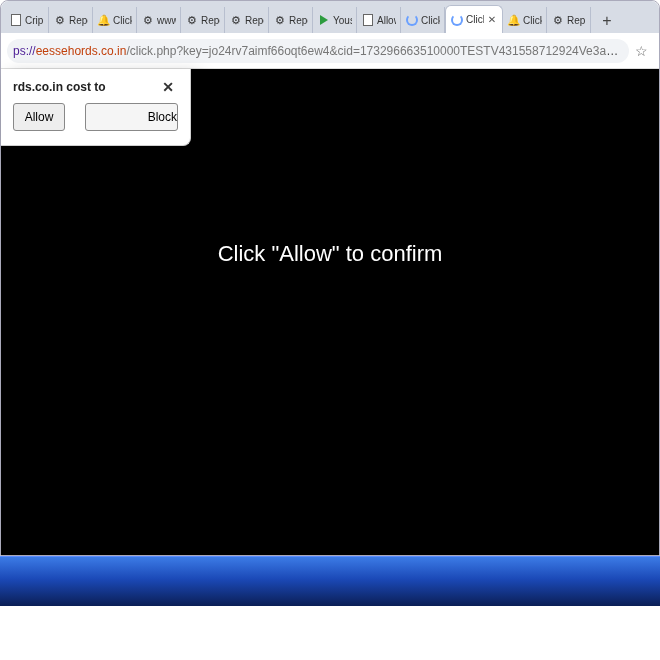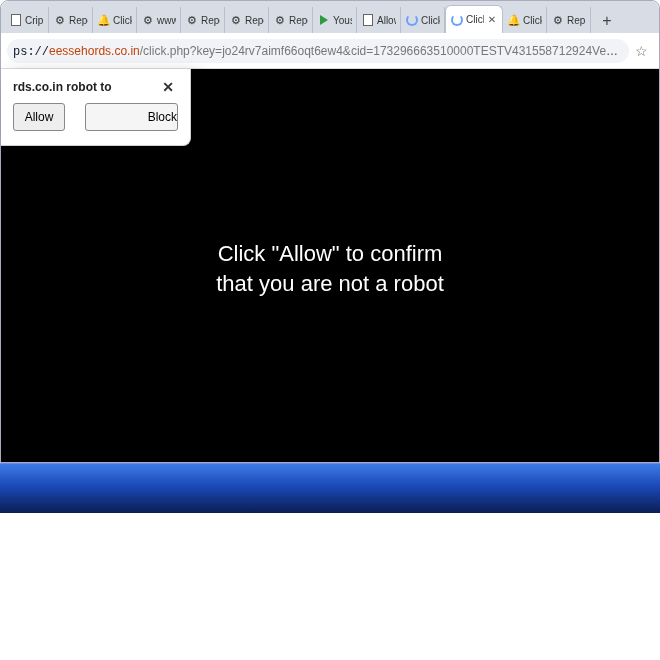--- a/index.html
+++ b/index.html
@@ -1,18 +1,18 @@
 <!DOCTYPE html>
 <html><head>
   <meta charset="utf-8">
   <style>
     * { box-sizing: border-box; margin: 0; padding: 0; }
     html, body { width: 660px; height: 660px; font-family: "Segoe UI", Arial, sans-serif; overflow: hidden; }
     .browser {
-      width: 660px; height: 463px; background: #fff; display: flex; flex-direction: column;
+      width: 660px; height: 556px; background: #fff; display: flex; flex-direction: column;
       position: relative; border: 1px solid #aab; border-top-left-radius: 8px; border-top-right-radius: 8px;
     }
     .tabstrip {
       height: 32px; background: #d7dce5; display: flex; align-items: flex-end; padding: 0 4px; gap: 0;
       font-size: 11px; color: #333; overflow: hidden; border-top-left-radius: 8px; border-top-right-radius: 8px;
     }
     .tab {
       display: flex; align-items: center; padding: 0 4px; height: 26px; border-right: 1px solid #b8bfcf;
       white-space: nowrap; cursor: pointer; max-width: 44px; overflow: hidden; flex: 1 1 40px;
     }
@@ -22,21 +22,21 @@
     }
     .tab .ticon { width: 14px; height: 14px; display: inline-flex; align-items: center; justify-content: center; margin-right: 2px; flex: 0 0 14px; font-size: 10px; }
     .tab .tlabel { overflow: hidden; text-overflow: clip; font-size: 10px; }
     .tab .tclose { width: 12px; height: 12px; font-size: 10px; color: #555; margin-left: 2px; flex: 0 0 12px; text-align: center; }
     .newtab { width: 24px; height: 24px; display: flex; align-items: center; justify-content: center; font-size: 16px; color: #444; cursor: pointer; margin-left: 4px; }
     .addrbar {
       height: 36px; background: #fff; border-bottom: 1px solid #ddd; display: flex; align-items: center; padding: 0 6px;
       font-size: 12px; color: #444;
     }
     .addrtext { flex: 1; white-space: nowrap; overflow: hidden; text-overflow: ellipsis; padding: 4px 6px; background: #f1f3f6; border-radius: 14px; height: 24px; line-height: 16px; }
-    .addrtext .scheme { color: #0f172a; font-family: Liberation Mono, monospace; }
+    .addrtext .scheme { color: #4c1d95; }
     .addrtext .host { color: #c2410c; }
     .addrtext .path { color: #777; }
     .star { width: 18px; color: #666; margin-left: 6px; font-size: 14px; }
     .content { flex: 1; background: #000; position: relative; }
     .msg { position: absolute; left: 50%; top: 170px; transform: translateX(-50%); text-align: center; color: #fff; font-size: 22px; line-height: 1.35; width: 90%; }
     .permpop {
       position: absolute; top: 68px; left: 0; width: 190px; background: #fff; border: 1px solid #cfcfcf;
       border-bottom-right-radius: 8px; box-shadow: 8px 8px 18px rgba(0,0,0,0.4); padding: 10px 12px 14px;
       font-size: 12px; color: #222; z-index: 10; border-top: none; border-left: none;
     }
@@ -151,27 +151,26 @@
   <div class="addrbar">
     <span class="addrtext">
       <span class="scheme">ps://</span><span class="host">eessehords.co.in</span><span class="path">/click.php?key=jo24rv7aimf66oqt6ew4&amp;cid=173296663510000TESTV431558712924Ve3a8b&amp;cost=0.00256&amp;zo…</span>
     </span>
     <span class="star">☆</span>
   </div>
 
   <div class="content">
     <div class="msg">
       <span>Click "Allow" to confirm</span><br>
-      <span>that you are not a robot</span>
     </div>
   </div>
 
   <div class="permpop">
     <div class="head">
-      <span>rds.co.in robot to</span>
+      <span>rds.co.in cost to</span>
       <span class="closex">✕</span>
     </div>
     <div class="btns">
       <button>Allow</button>
       <button class="block">Block</button>
     </div>
   </div>
 
 </div>
 

